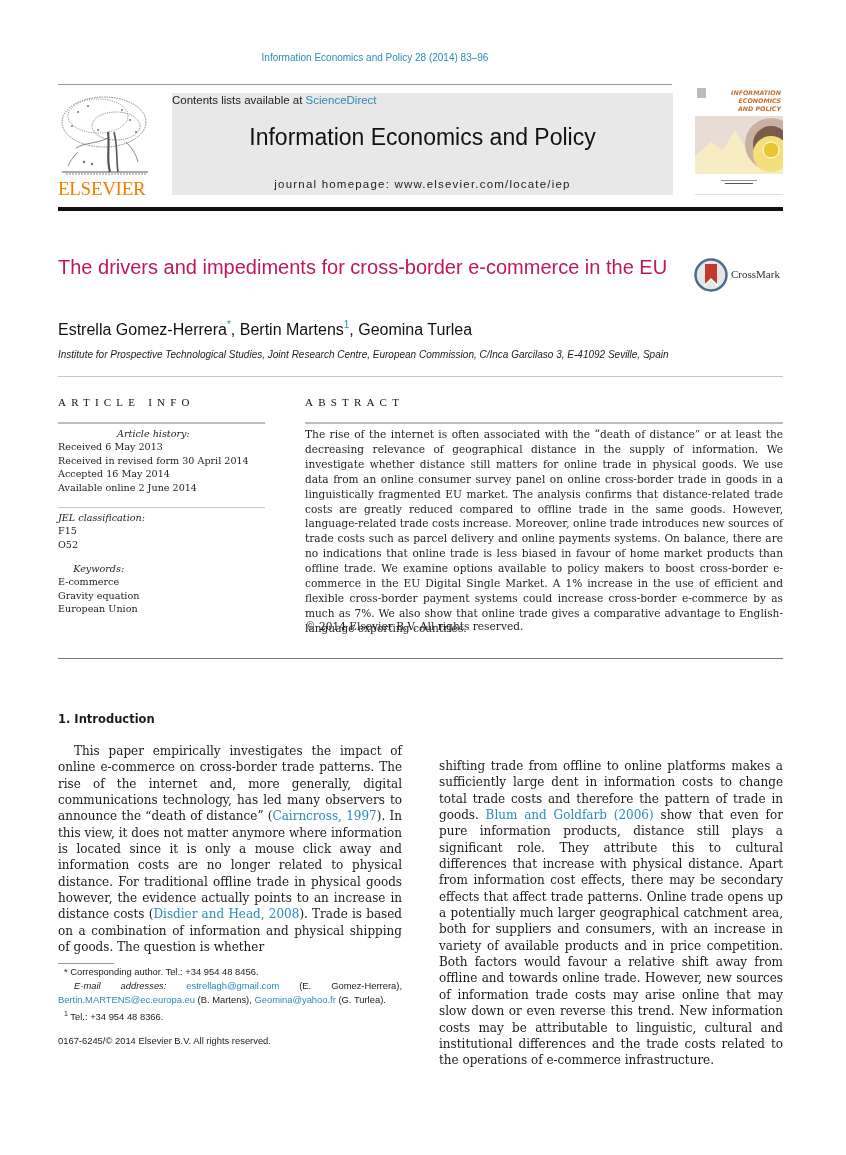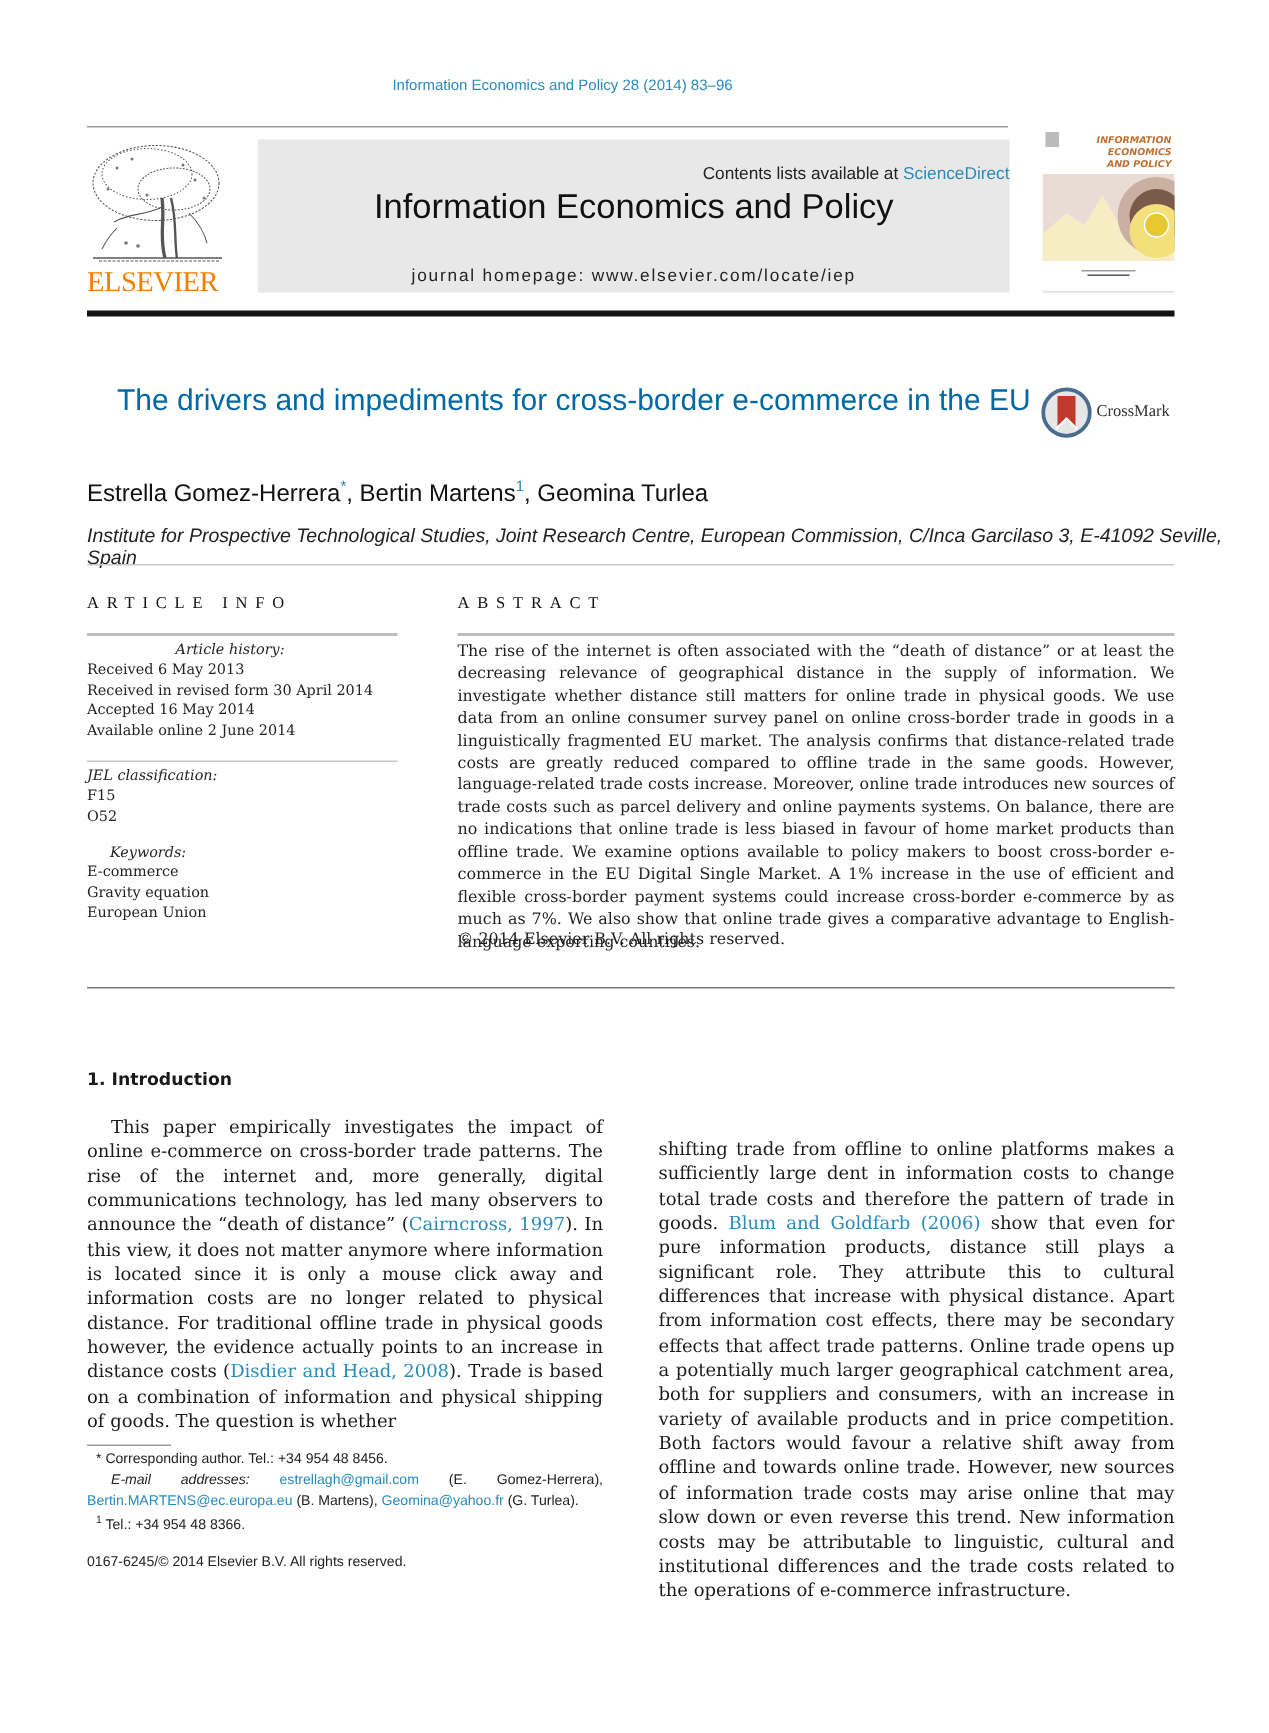--- a/index.html
+++ b/index.html
@@ -11,34 +11,34 @@
   .serif { font-family: "Liberation Serif", "DejaVu Serif", serif; }
 
   #journal-citation { left: 0; width: 750px; top: 52px; text-align: center; font-size: 10px; }
   #top-rule { left: 58px; width: 614px; top: 84px; height: 1px; background: #9a9a9a; }
 
   #elsevier-logo { left: 58px; top: 92px; width: 94px; height: 106px; }
   #elsevier-word { left: 58px; top: 178px; font-size: 19px; color: #f07f00; letter-spacing: -0.3px;
                    font-family: "Liberation Serif", serif; }
 
   #masthead-box { left: 172px; top: 93px; width: 501px; height: 102px; background: #e8e8e8; }
-  #contents-line { left: 0; right: 0; top: 17px; text-align: right; font-size: 11.5px; color: #222; padding-left: 29px; }
+  #contents-line { left: 0; right: 0; top: 1px; text-align: left; font-size: 11.5px; color: #222; }
   #journal-name { left: 0; right: 0; top: 31px; text-align: center; font-size: 23px; color: #111; }
   #homepage-line { left: 0; right: 0; top: 85px; text-align: center; font-size: 11.5px; letter-spacing: 1.2px; color: #222; }
 
   #cover { left: 695px; top: 86px; width: 88px; height: 110px; }
   #thick-rule { left: 58px; width: 725px; top: 207px; height: 4px; background: #111; }
 
-  #title { left: 58px; top: 254px; width: 610px; font-size: 20px; line-height: 27px; color: #0369a1; margin-left: 20px; }
+  #title { left: 58px; top: 254px; width: 610px; font-size: 20px; line-height: 27px; color: #be185d; }
   #crossmark { left: 694px; top: 258px; width: 95px; height: 34px; }
   #crossmark-label { left: 731px; top: 268px; font-size: 11px; color: #333; font-family: "Liberation Serif", serif; }
 
   #authors { left: 58px; top: 319px; font-size: 16px; color: #111; }
   #authors sup { font-size: 10px; vertical-align: 7px; }
-  #affiliation { left: 58px; top: 349px; font-size: 13px; font-style: italic; color: #222; }
+  #affiliation { left: 58px; top: 349px; font-size: 10px; font-style: italic; color: #222; }
   #rule-affil { left: 58px; width: 725px; top: 376px; height: 1px; background: #c8c8c8; }
 
   .section-head { font-size: 11px; letter-spacing: 5.2px; color: #111; }
   #article-info-head { left: 58px; top: 396px; }
   #abstract-head { left: 305px; top: 396px; }
   #ai-rule { left: 58px; width: 207px; top: 422px; height: 2px; background: #bdbdbd; }
   #abs-rule { left: 305px; width: 478px; top: 422px; height: 2px; background: #bdbdbd; }
 
   .info { font-size: 9.6px; line-height: 13.4px; color: #222; }
   .info .lbl { font-style: italic; text-align: center; }

